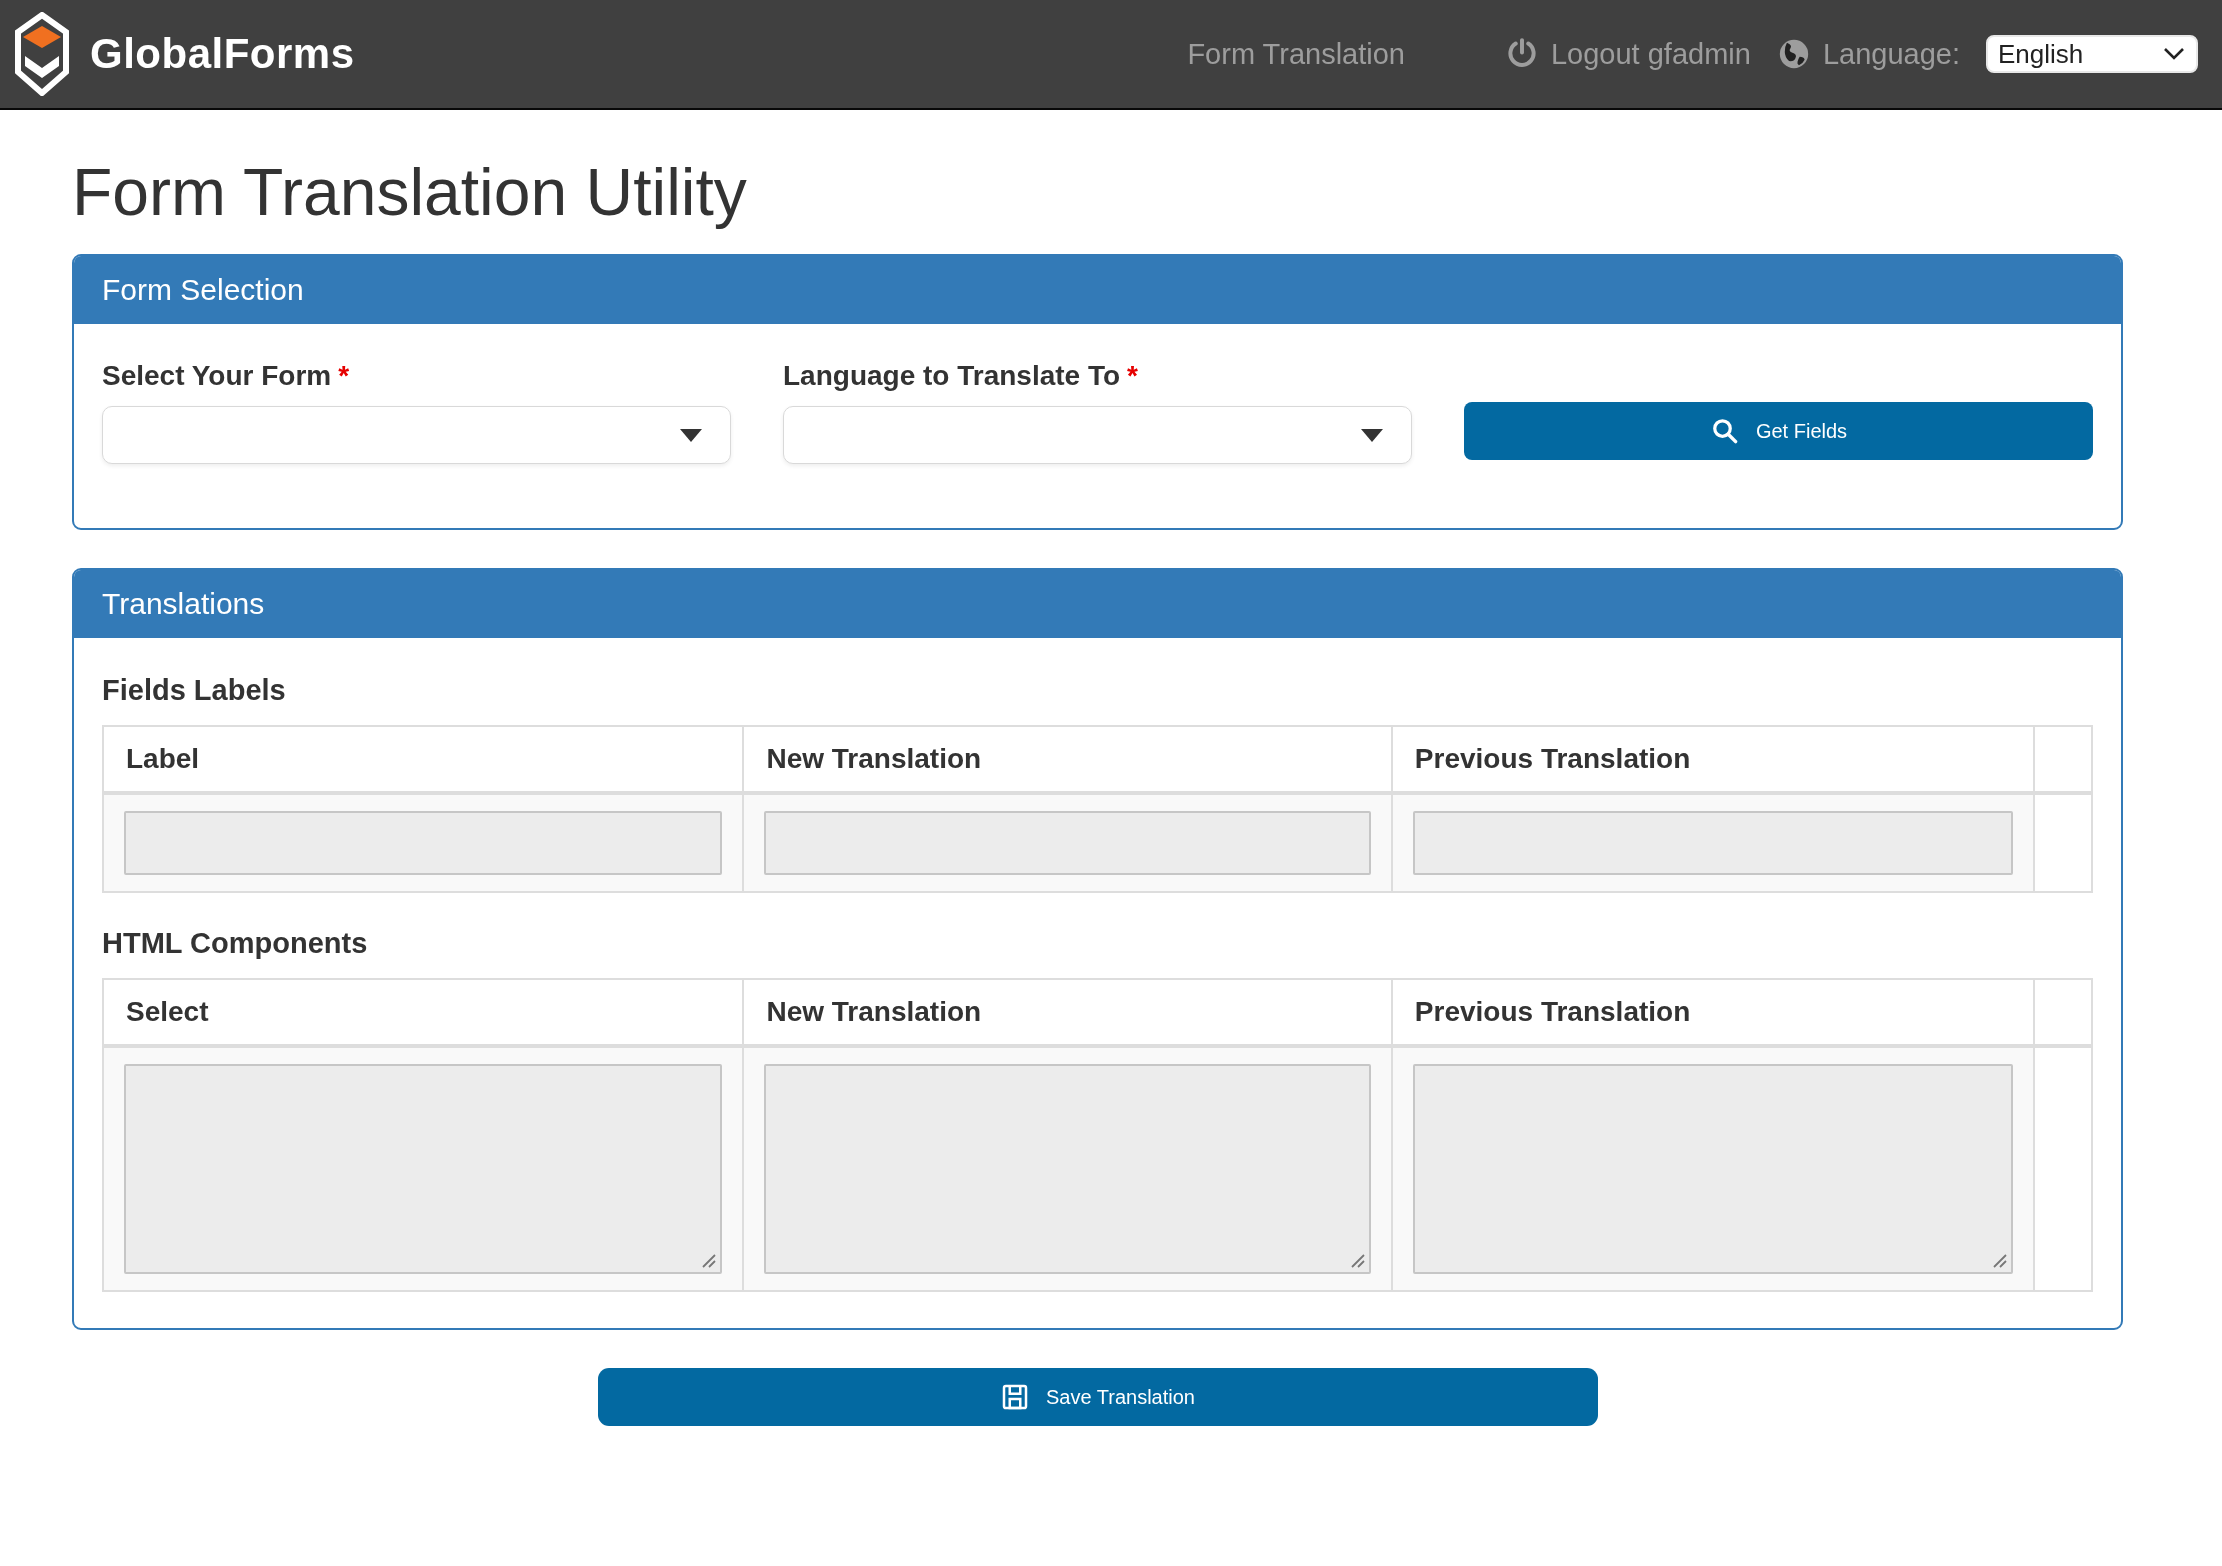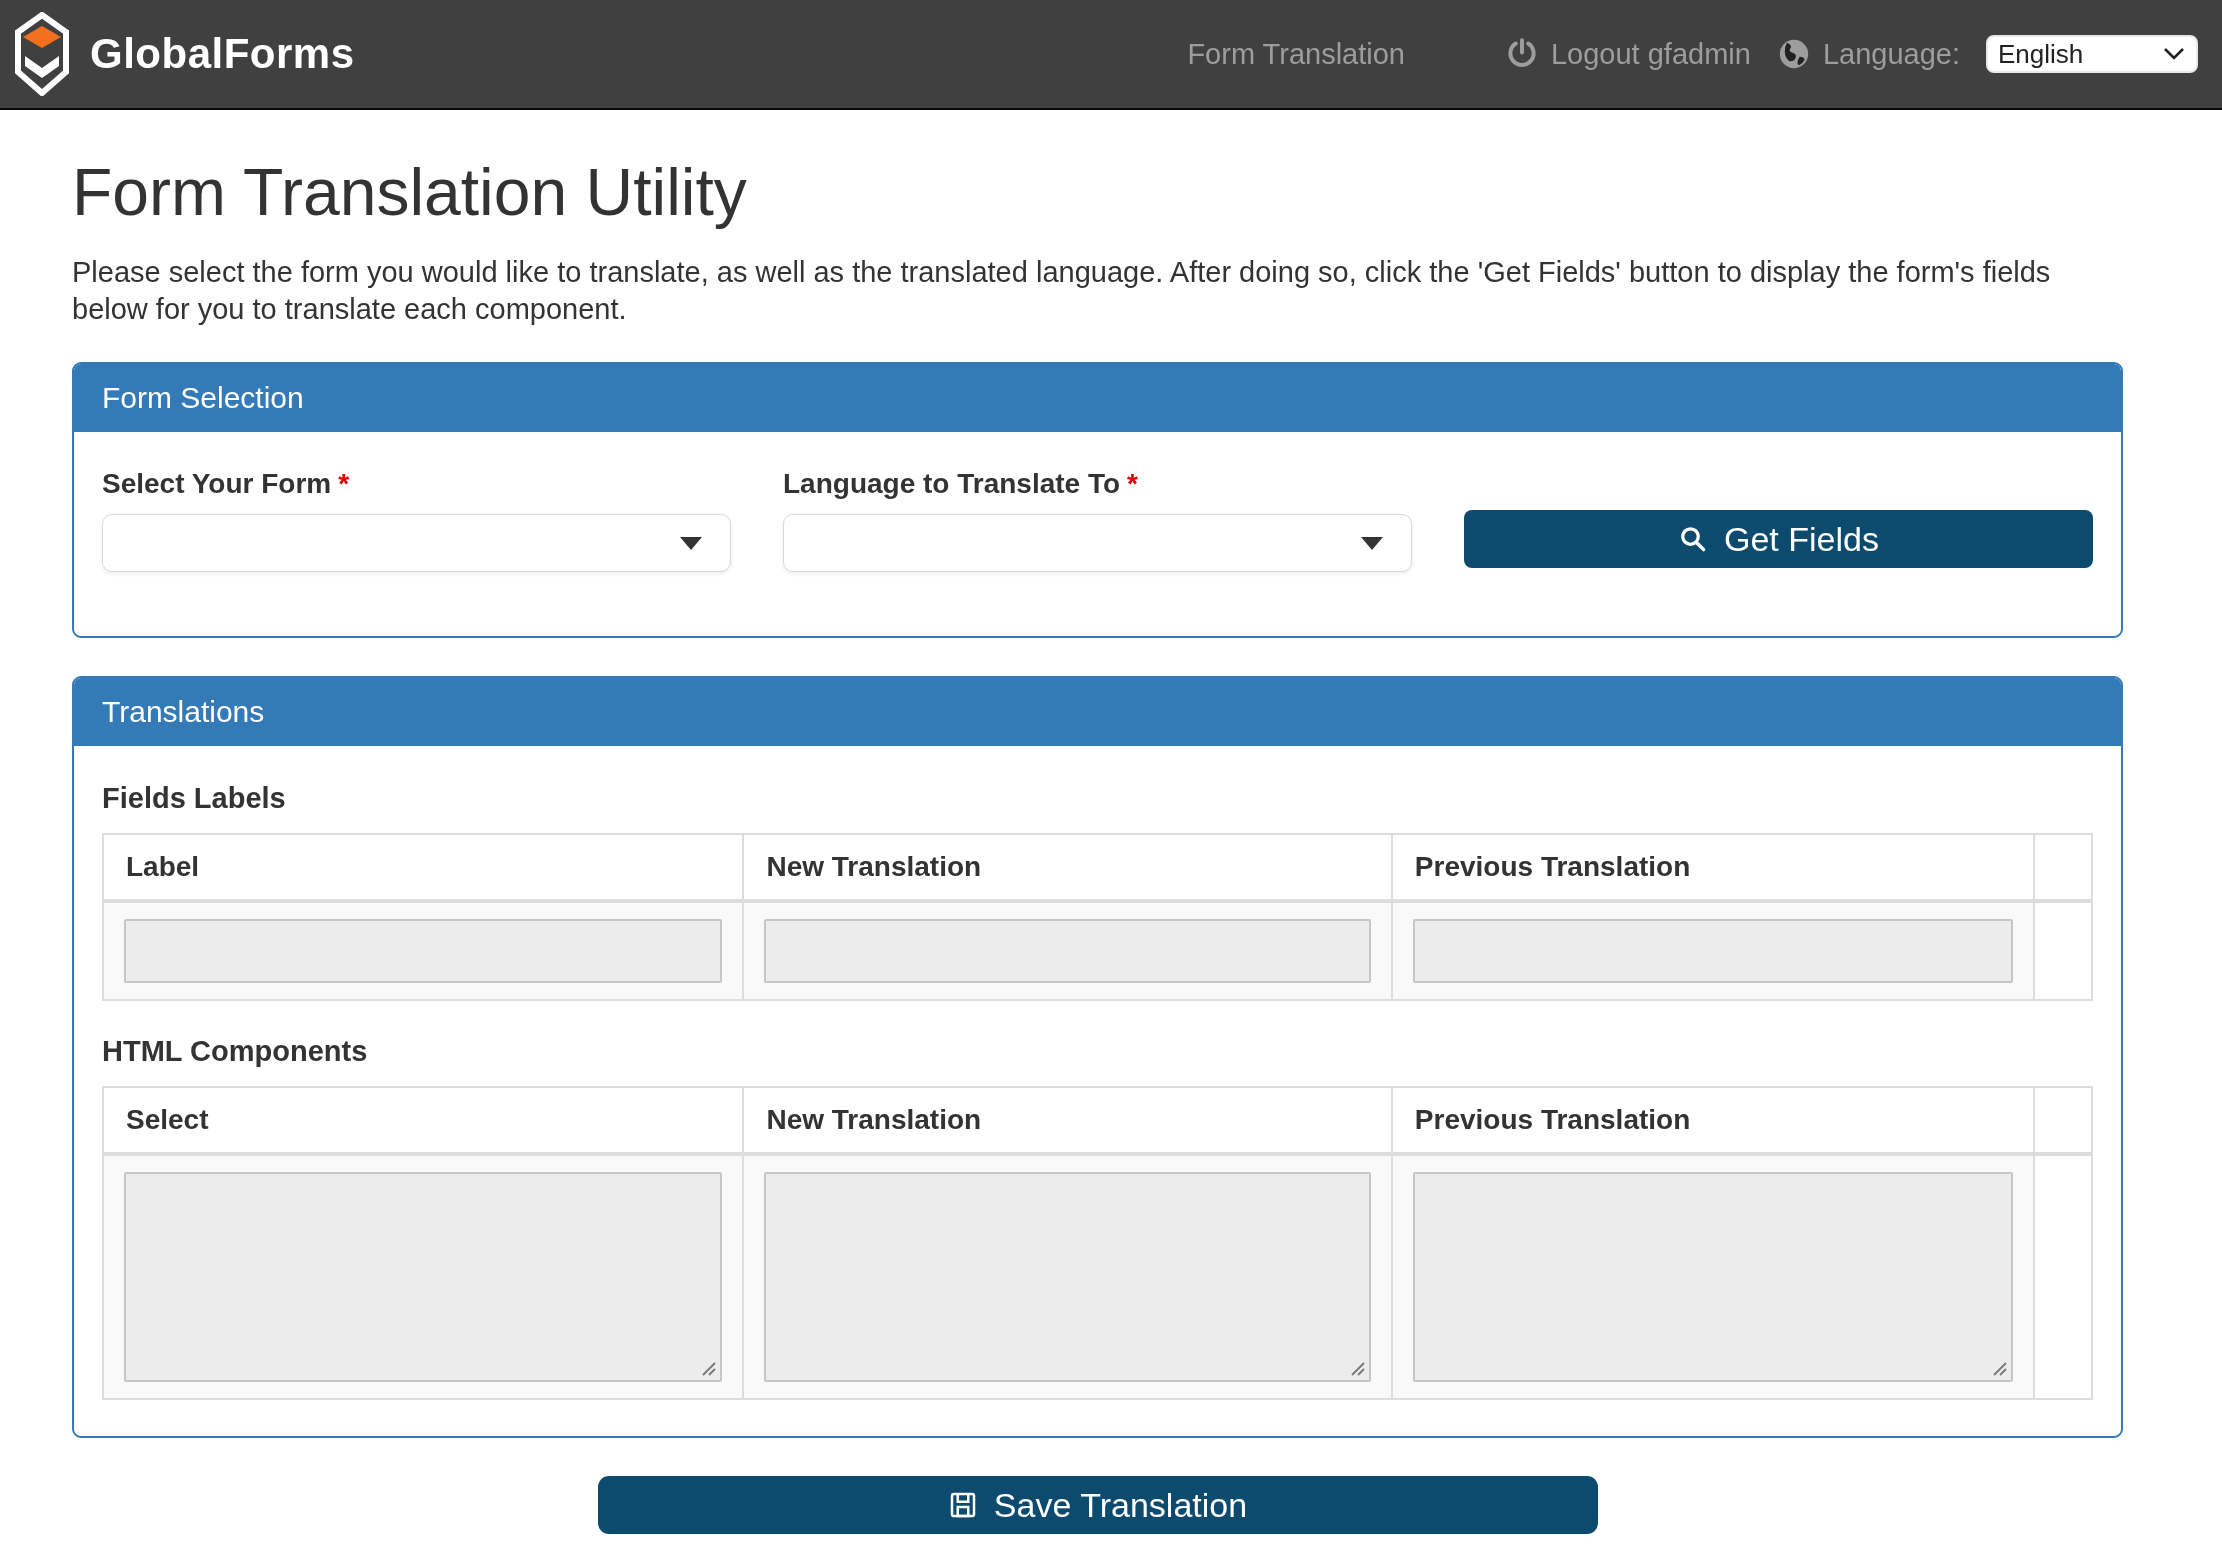--- a/index.html
+++ b/index.html
@@ -67,23 +67,23 @@
     font-size: 28px; padding: 12px 60px 12px 20px; color: #333;
   }
   .fm-select .caret {
     position: absolute; right: 28px; top: 50%; margin-top: -6px;
     width: 0; height: 0;
     border-left: 11px solid transparent; border-right: 11px solid transparent;
     border-top: 13px solid #333;
   }
   .btn {
     height: 58px; width: 100%;
-    background: #0c4a6e; color: #fff;
+    background: #0369a1; color: #fff;
     border: none; border-radius: 8px;
-    font-family: inherit; font-size: 34px;
+    font-family: inherit; font-size: 20px;
     display: flex; align-items: center; justify-content: center; gap: 16px;
     cursor: pointer;
   }
 
   
   .section-h { font-size: 29px; font-weight: bold; margin: 0 0 18px; color: #333; }
   .section-h.mt { margin-top: 34px; }
   table.grid { width: 100%; border-collapse: collapse; border: 2px solid #ddd; table-layout: fixed; }
   table.grid th, table.grid td { border: 2px solid #ddd; text-align: left; vertical-align: top; }
   table.grid th { font-size: 28px; font-weight: bold; padding: 16px 22px; background: #fff; border-bottom: 4px solid #ddd; color: #333; }
@@ -152,21 +152,20 @@
           <path d="M3 3 L12 12 L21 3" fill="none" stroke="#222" stroke-width="2.6"></path>
         </svg>
       </span>
     </div>
   </div>
 </nav>
 
 <div class="container">
 
   <h1 class="page-title">Form Translation Utility</h1>
-  <p class="intro">Please select the form you would like to translate, as well as the translated language. After doing so, click the 'Get Fields' button to display the form's fields below for you to translate each component.</p>
 
   <div class="panel">
     <div class="panel-heading">Form Selection</div>
     <div class="panel-body fs">
       <div class="form-row">
         <div>
           <label class="control-label">
             <span>Select Your Form</span><span class="req">*</span>
           </label>
           <div class="fm-select">

